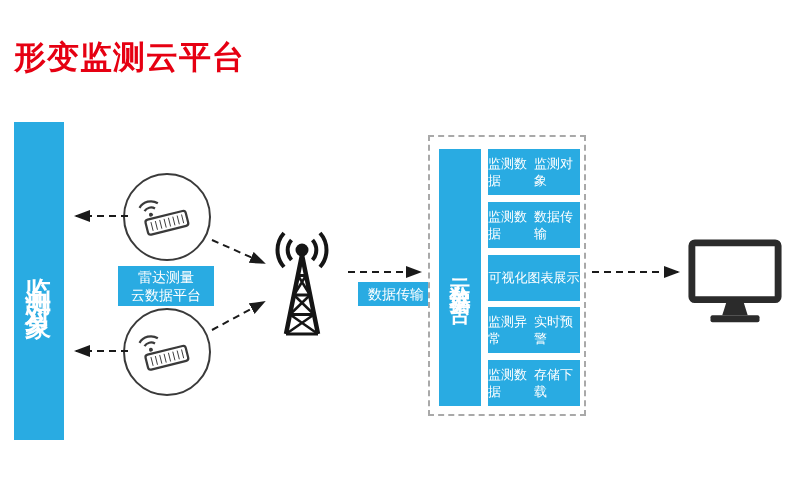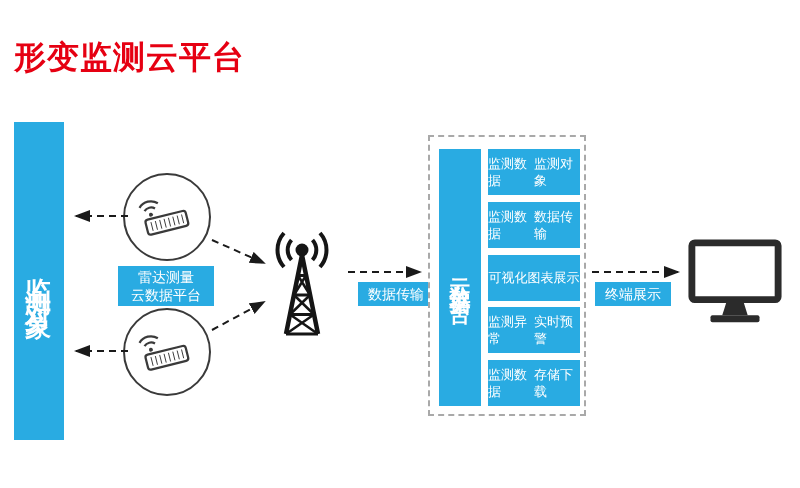--- a/index.html
+++ b/index.html
@@ -134,21 +134,20 @@
     <div class="feature" style="top:117.5px">
       <span>可视化</span>
       <span>图表展示</span>
     </div>
     <div class="feature" style="top:223px">
       <span>监测数据</span>
       <span>存储下载</span>
     </div>
   </div>
 
-  <div class="pill terminal-label">终端展示</div>
 
   <div class="monitor">
     <svg viewBox="0 0 100 96" width="98" height="96">
       <rect x="6" y="6" width="88" height="58" rx="3" fill="#ffffff" stroke="#2b2b2b" stroke-width="7"></rect>
       <polygon points="42,64 58,64 63,80 37,80" fill="#2b2b2b"></polygon>
       <rect x="25" y="80" width="50" height="7" rx="2" fill="#2b2b2b"></rect>
     </svg>
   </div>
 
   <svg class="arrows" width="800" height="488">

